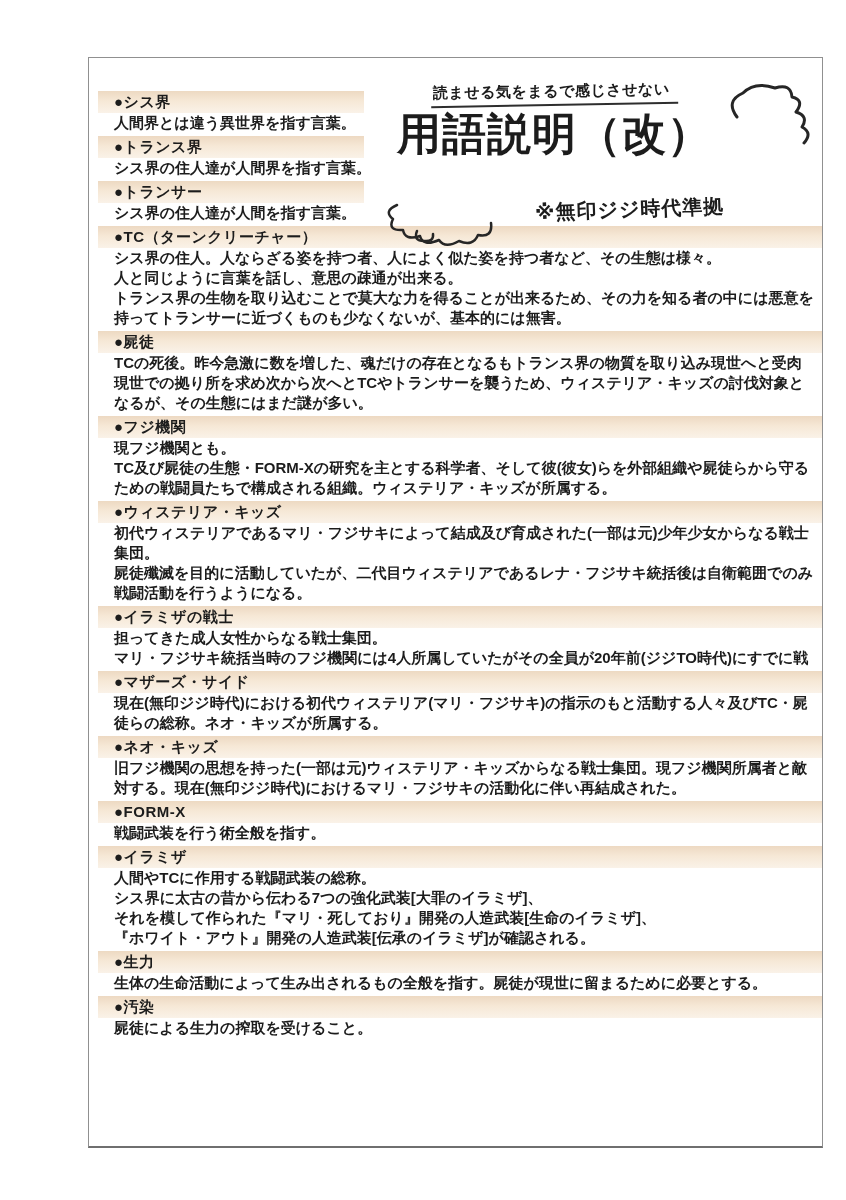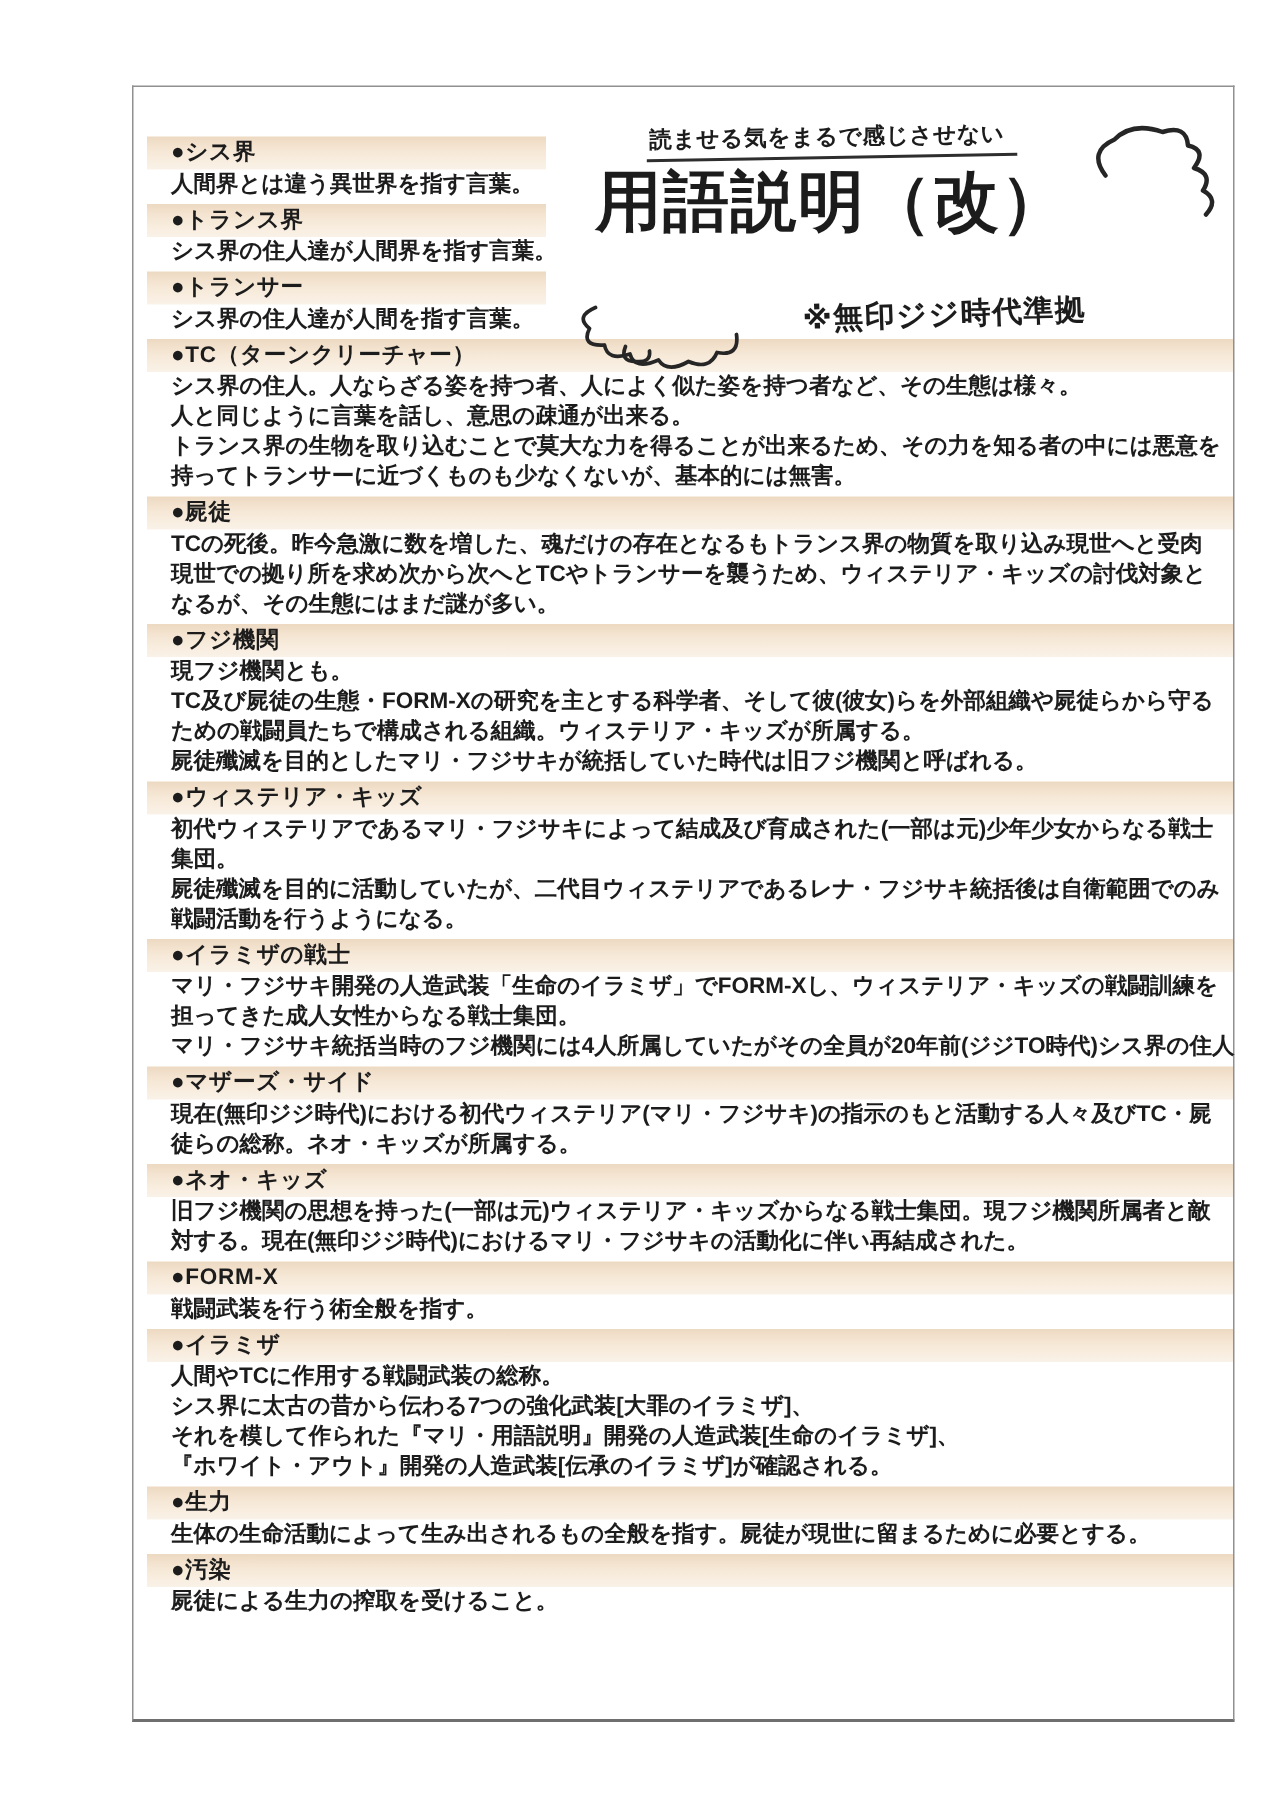--- a/index.html
+++ b/index.html
@@ -98,36 +98,34 @@
   <div class="def-line">TCの死後。昨今急激に数を増した、魂だけの存在となるもトランス界の物質を取り込み現世へと受肉</div>
           <div class="def-line">現世での拠り所を求め次から次へとTCやトランサーを襲うため、ウィステリア・キッズの討伐対象と</div>
           <div class="def-line">なるが、その生態にはまだ謎が多い。</div>
         </section>
 
   <section class="entry">
     <header class="band">●フジ機関</header>
   <div class="def-line">現フジ機関とも。</div>
           <div class="def-line">TC及び屍徒の生態・FORM-Xの研究を主とする科学者、そして彼(彼女)らを外部組織や屍徒らから守る</div>
           <div class="def-line">ための戦闘員たちで構成される組織。ウィステリア・キッズが所属する。</div>
-          <div class="def-line">屍徒殲滅を目的としたマリ・フジサキが統括していた時代は旧フジ機関と呼ばれる。</div>
         </section>
 
   <section class="entry">
     <header class="band">●ウィステリア・キッズ</header>
   <div class="def-line">初代ウィステリアであるマリ・フジサキによって結成及び育成された(一部は元)少年少女からなる戦士</div>
           <div class="def-line">集団。</div>
           <div class="def-line">屍徒殲滅を目的に活動していたが、二代目ウィステリアであるレナ・フジサキ統括後は自衛範囲でのみ</div>
           <div class="def-line">戦闘活動を行うようになる。</div>
         </section>
 
   <section class="entry">
     <header class="band">●イラミザの戦士</header>
-  <div class="def-line">マリ・フジサキ開発の人造武装「生命のイラミザ」でFORM-Xし、ウィステリア・キッズの戦闘訓練を</div>
           <div class="def-line">担ってきた成人女性からなる戦士集団。</div>
-          <div class="def-line">マリ・フジサキ統括当時のフジ機関には4人所属していたがその全員が20年前(ジジTO時代)シス界の住人</div>
+          <div class="def-line">マリ・フジサキ統括当時のフジ機関には4人所属していたがその全員が20年前(ジジTO時代)にすでに戦</div>
         </section>
 
   <section class="entry">
     <header class="band">●マザーズ・サイド</header>
   <div class="def-line">現在(無印ジジ時代)における初代ウィステリア(マリ・フジサキ)の指示のもと活動する人々及びTC・屍</div>
           <div class="def-line">徒らの総称。ネオ・キッズが所属する。</div>
         </section>
 
   <section class="entry">
     <header class="band">●ネオ・キッズ</header>
@@ -137,21 +135,21 @@
 
   <section class="entry">
     <header class="band">●FORM-X</header>
   <div class="def-line">戦闘武装を行う術全般を指す。</div>
         </section>
 
   <section class="entry">
     <header class="band">●イラミザ</header>
   <div class="def-line">人間やTCに作用する戦闘武装の総称。</div>
           <div class="def-line">シス界に太古の昔から伝わる7つの強化武装[大罪のイラミザ]、</div>
-          <div class="def-line">それを模して作られた『マリ・用語説明』開発の人造武装[生命のイラミザ]、</div>
+          <div class="def-line">それを模して作られた『マリ・死しており』開発の人造武装[生命のイラミザ]、</div>
           <div class="def-line">『ホワイト・アウト』開発の人造武装[伝承のイラミザ]が確認される。</div>
         </section>
 
   <section class="entry">
     <header class="band">●生力</header>
   <div class="def-line">生体の生命活動によって生み出されるもの全般を指す。屍徒が現世に留まるために必要とする。</div>
         </section>
 
   <section class="entry">
     <header class="band">●汚染</header>

